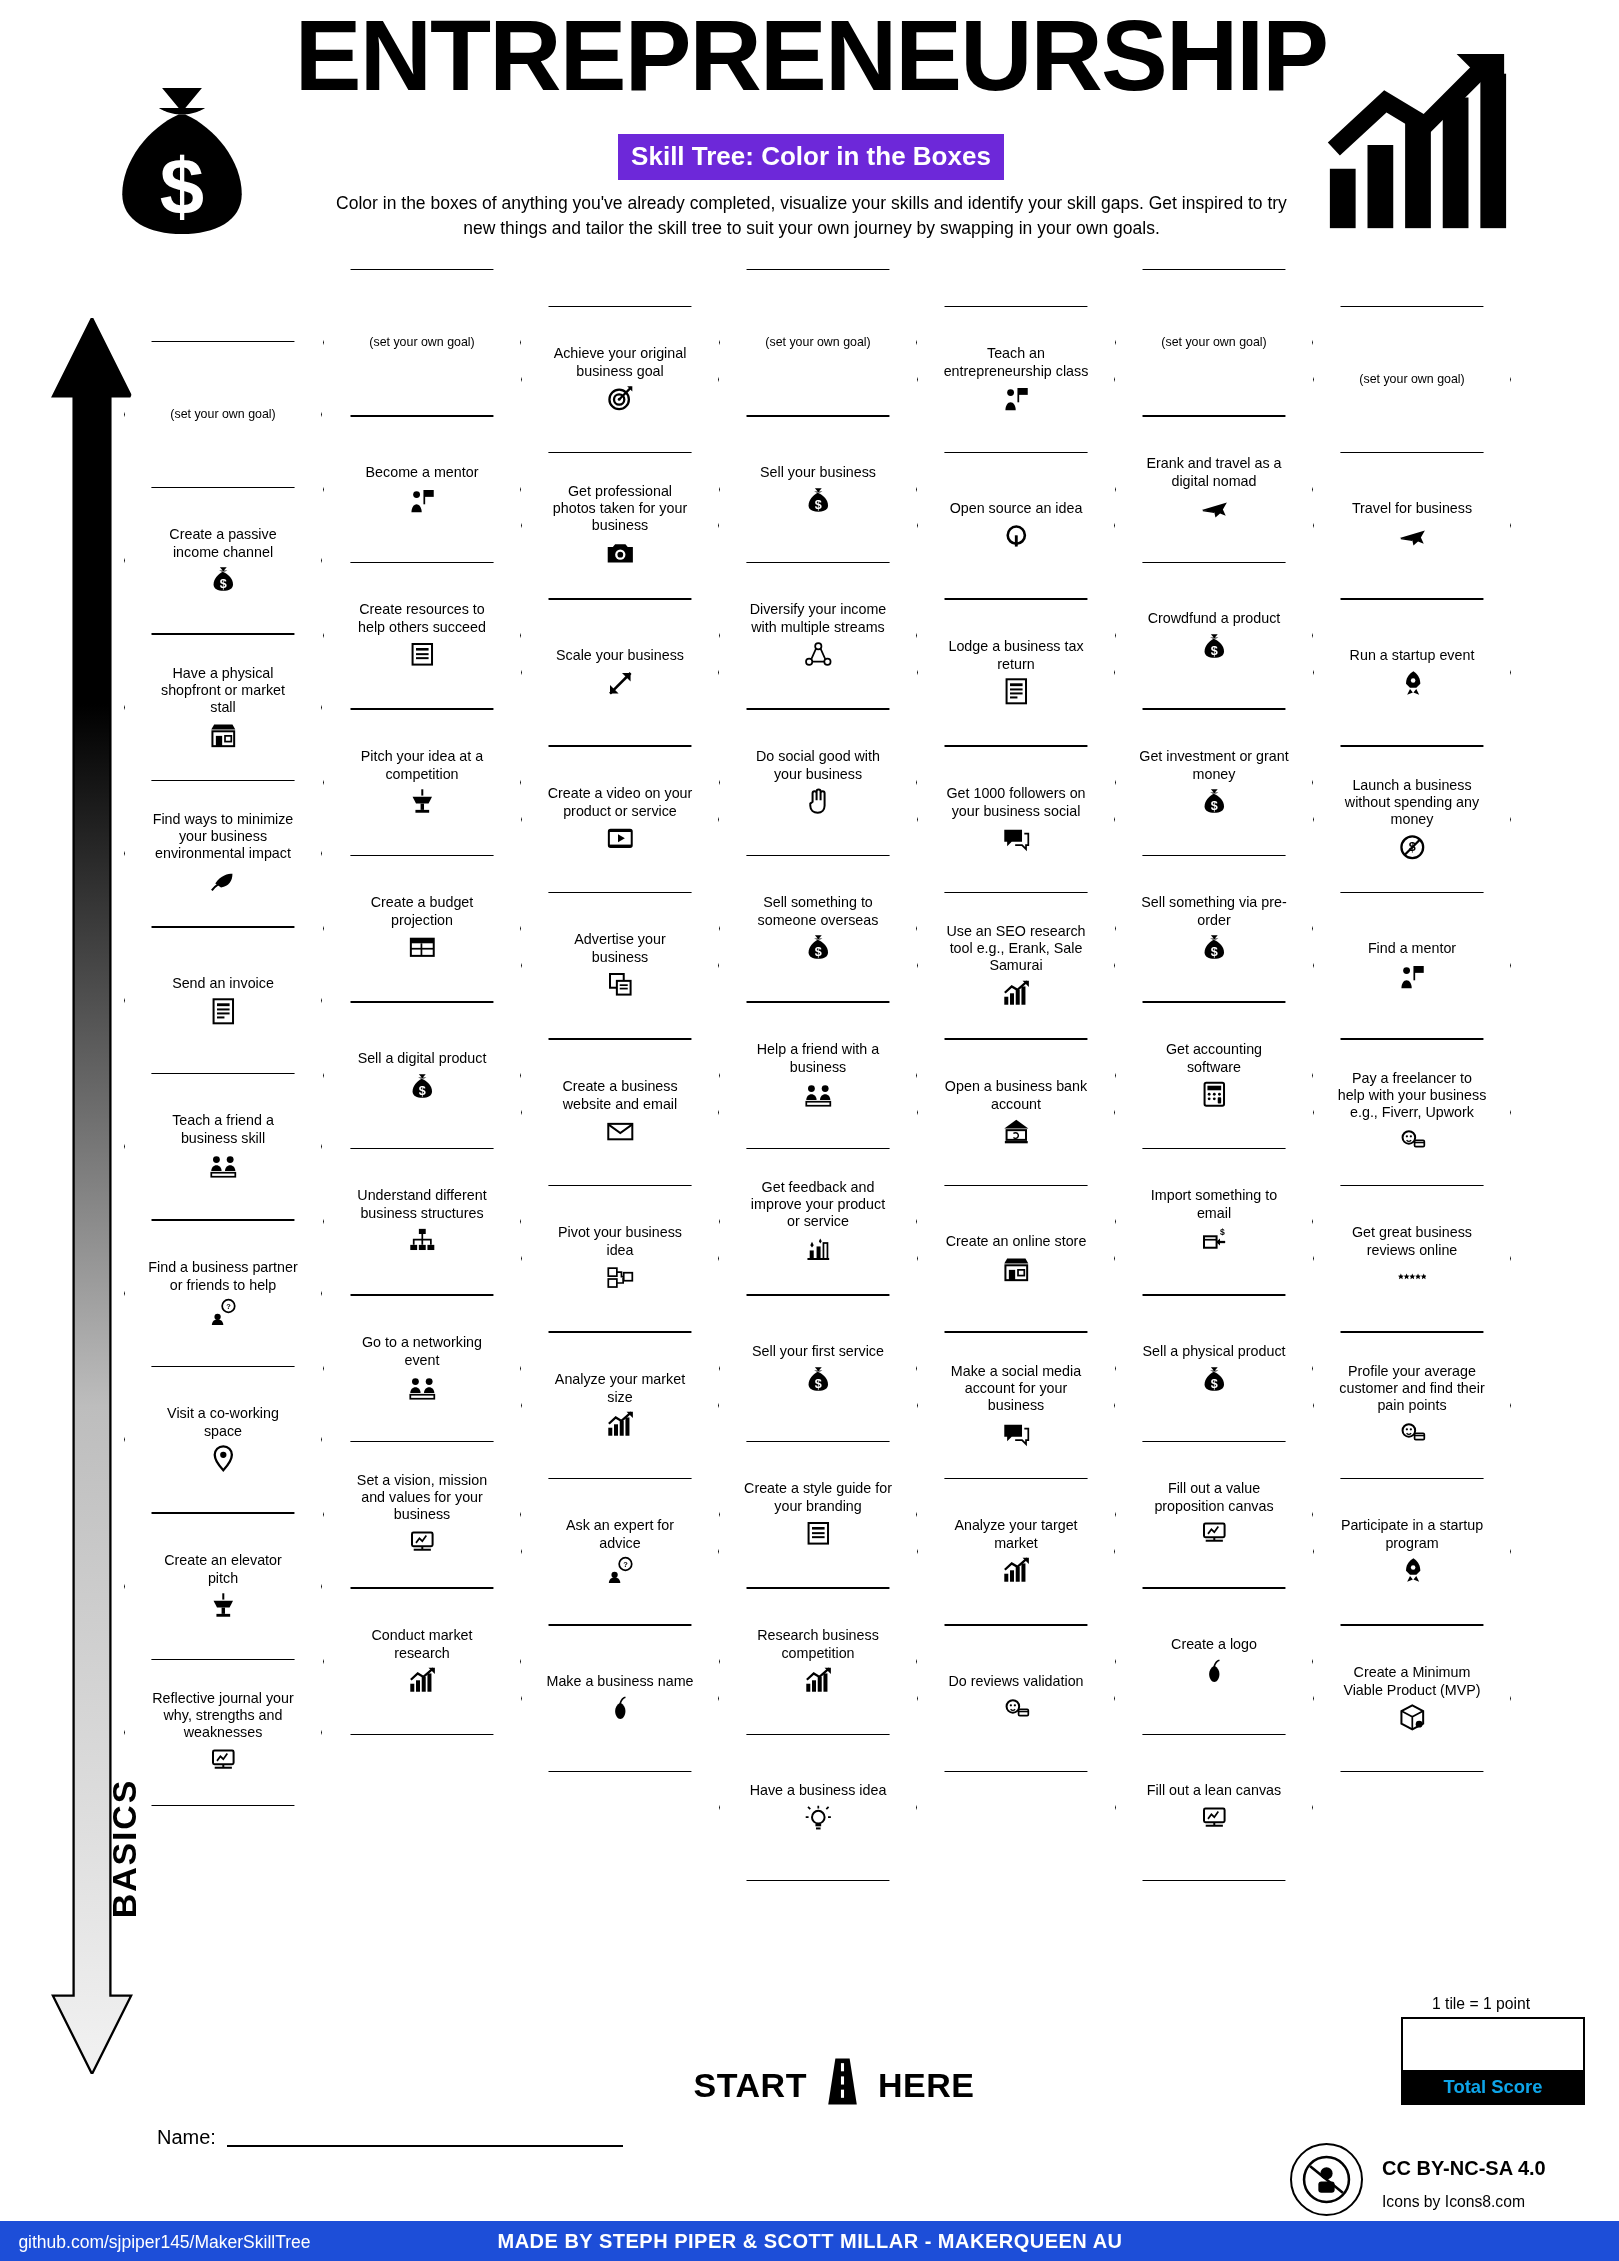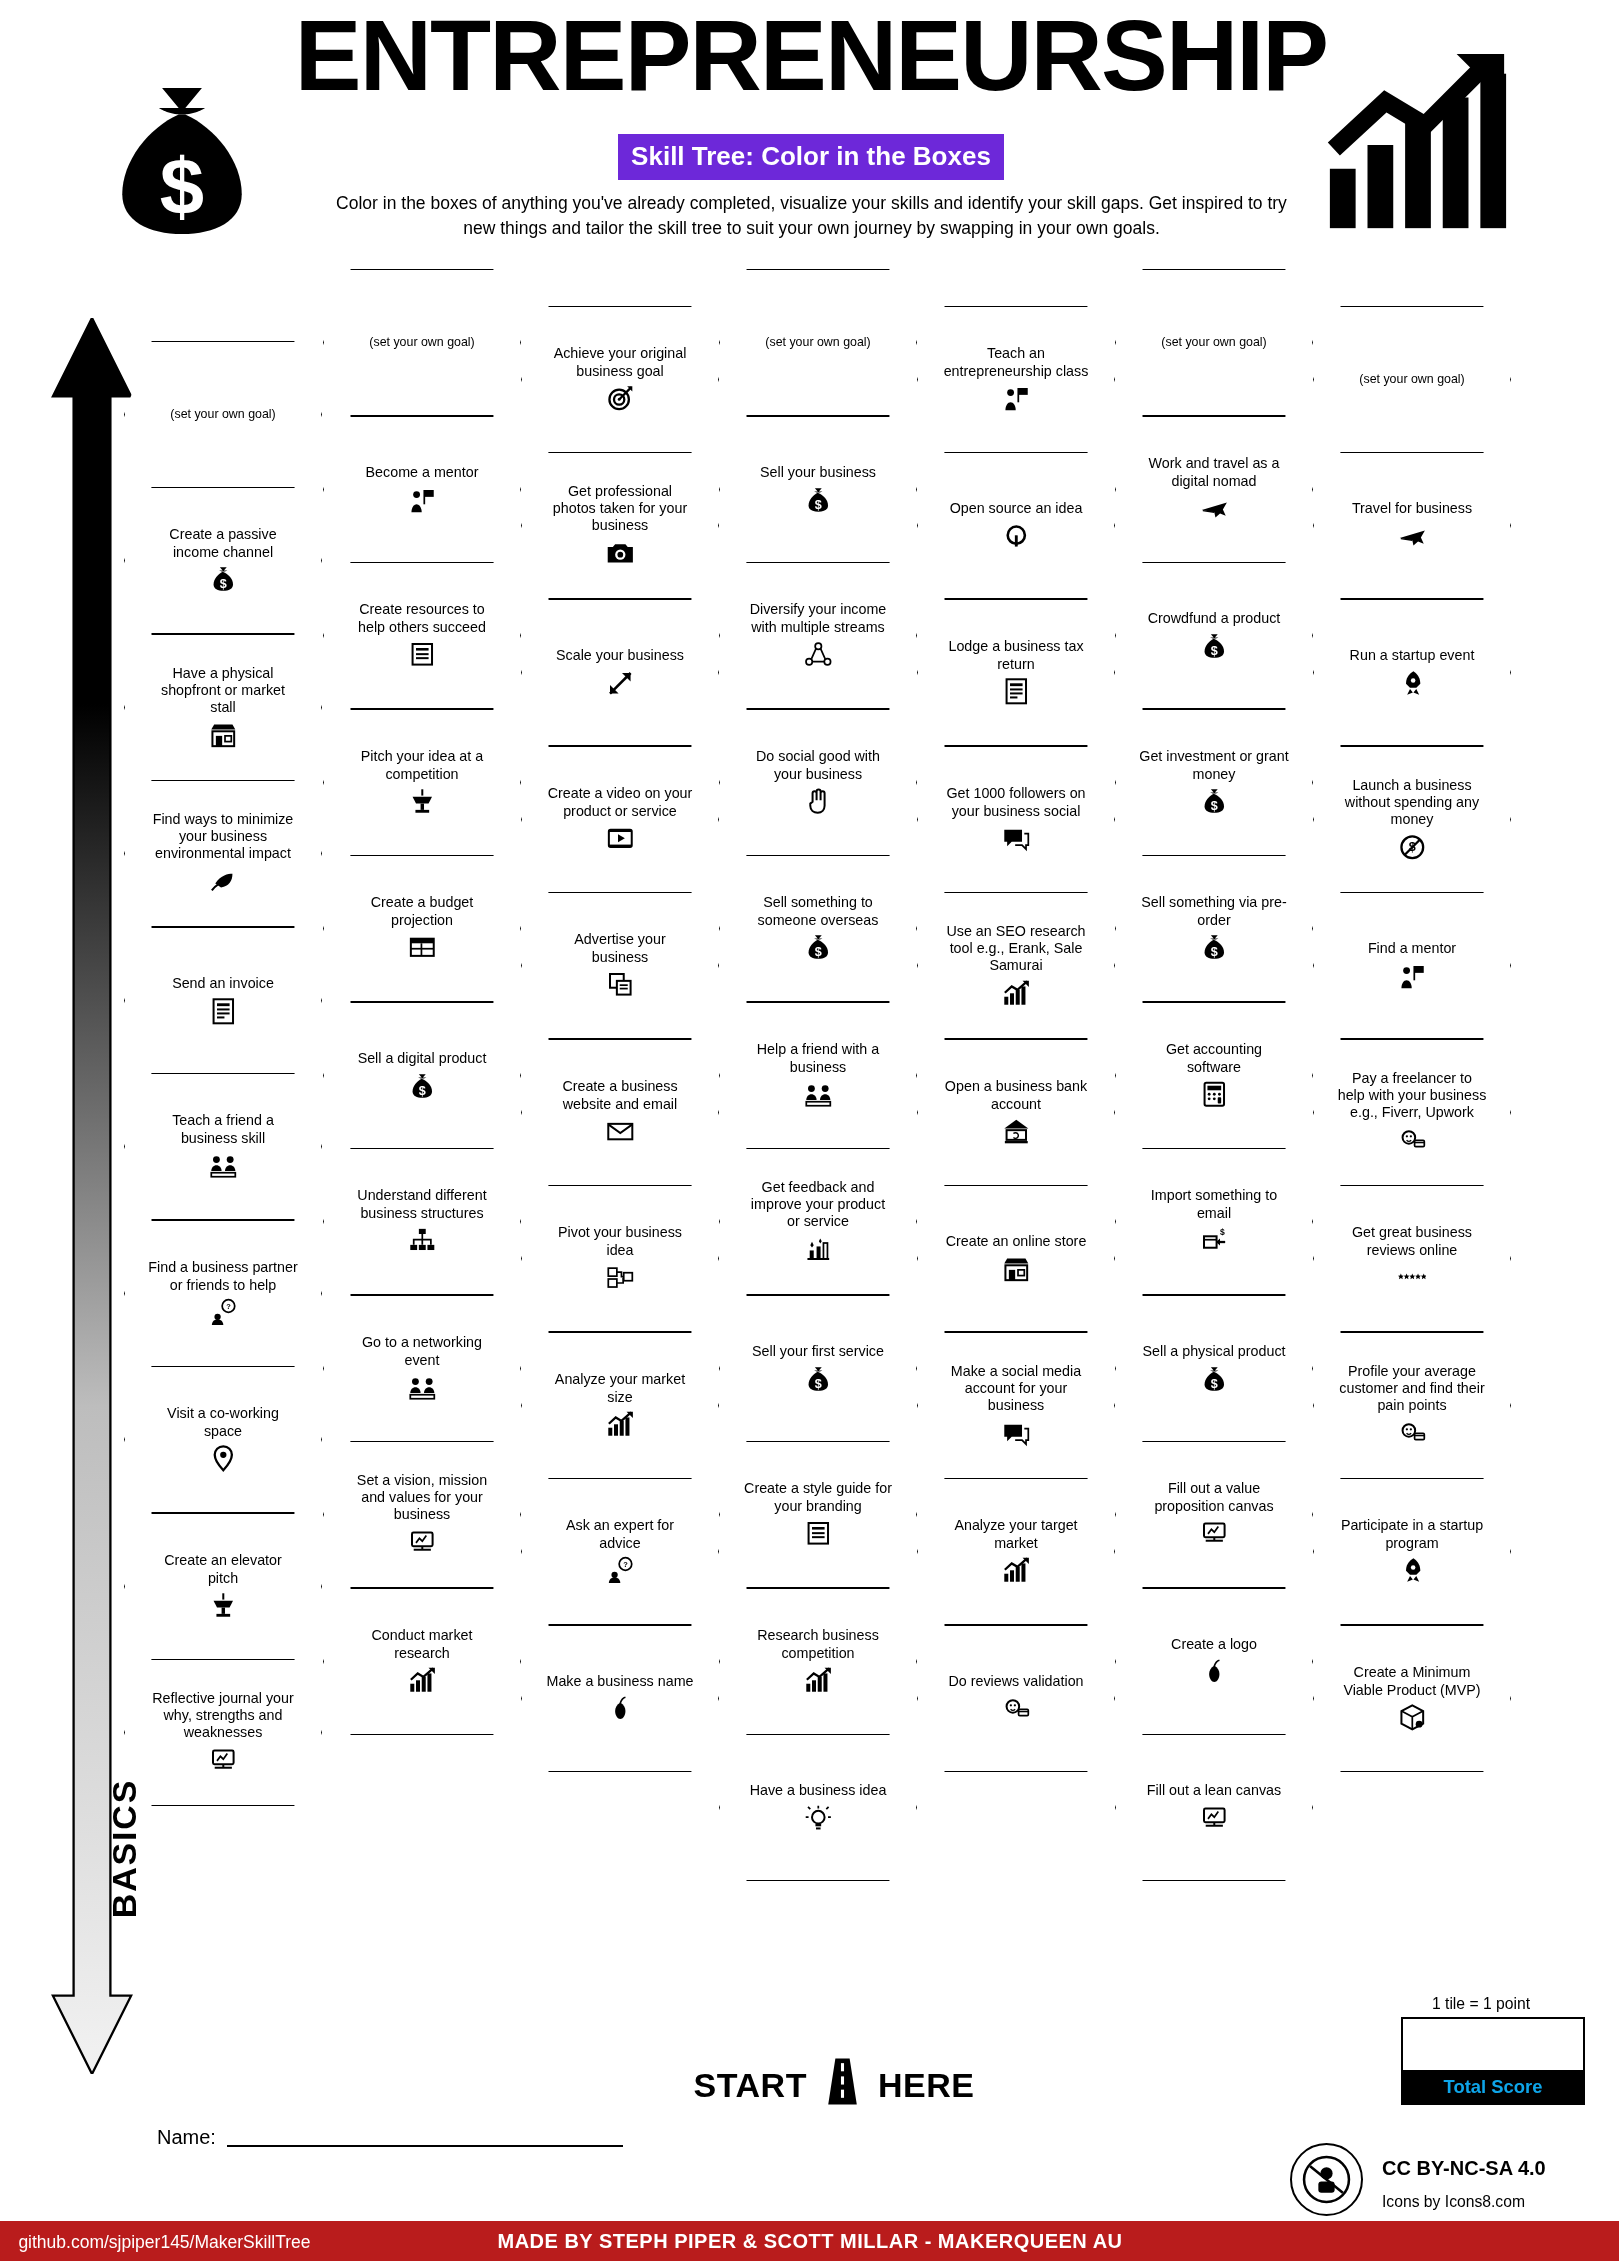--- a/index.html
+++ b/index.html
@@ -52,21 +52,21 @@
   #tile-point{text-align:center;font-size:15.7px;margin-bottom:3.7px;}
   #score-rect{width:184px;height:55px;border:2.3px solid #000;box-sizing:border-box;background:#fff;}
   #score-label{width:184px;background:#000;color:#0ea5e9;text-align:center;
     font-size:18.4px;font-weight:bold;padding:4.6px 0 6.5px 0;box-sizing:border-box;}
 
   #cc{position:absolute;left:1382px;top:2157px;font-size:20px;font-weight:bold;}
   #cc-badge{position:absolute;left:1290px;top:2143px;width:69px;height:69px;
     border:2.8px solid #000;border-radius:50%;display:flex;align-items:center;justify-content:center;}
   #icons8{position:absolute;left:1382px;top:2193px;font-size:15.7px;}
 
-  #bottombar{position:absolute;left:0;top:2221px;width:1620px;height:40px;background:#b91c1c;color:#fff;}
+  #bottombar{position:absolute;left:0;top:2221px;width:1620px;height:40px;background:#1d4ed8;color:#fff;}
   #bb-left{position:absolute;left:18.4px;top:11px;font-size:17.5px;}
   #bb-center{position:absolute;left:0;top:9.2px;width:1620px;text-align:center;
     font-size:20px;font-weight:bold;letter-spacing:0.5px;}
 </style>
 </head>
 <body>
 
 <div id="page">
 
   <div id="header">
@@ -805,21 +805,21 @@
       </div>
       <div class="hex empty noicon" style="left: 1115px; top: -7px;">
         <div class="shape"></div>
         <div class="inner">
           <div class="label">(set your own goal)</div>
         </div>
       </div>
       <div class="hex" style="left: 1115px; top: 140px;">
         <div class="shape"></div>
         <div class="inner">
-          <div class="label">Work and travel as a digital nomad</div>
+          <div class="label">Erank and travel as a digital nomad</div>
           <div class="ico">
             <svg viewBox="0 0 100 100">
               <path d="M6 56l88-26-14 24 10 22-20-8-16 14-4-18z"></path>
               <path d="M10 58l40 6" stroke="#000" stroke-width="5"></path>
             </svg>
           </div>
         </div>
       </div>
       <div class="hex" style="left: 1115px; top: 286px;">
         <div class="shape"></div>

